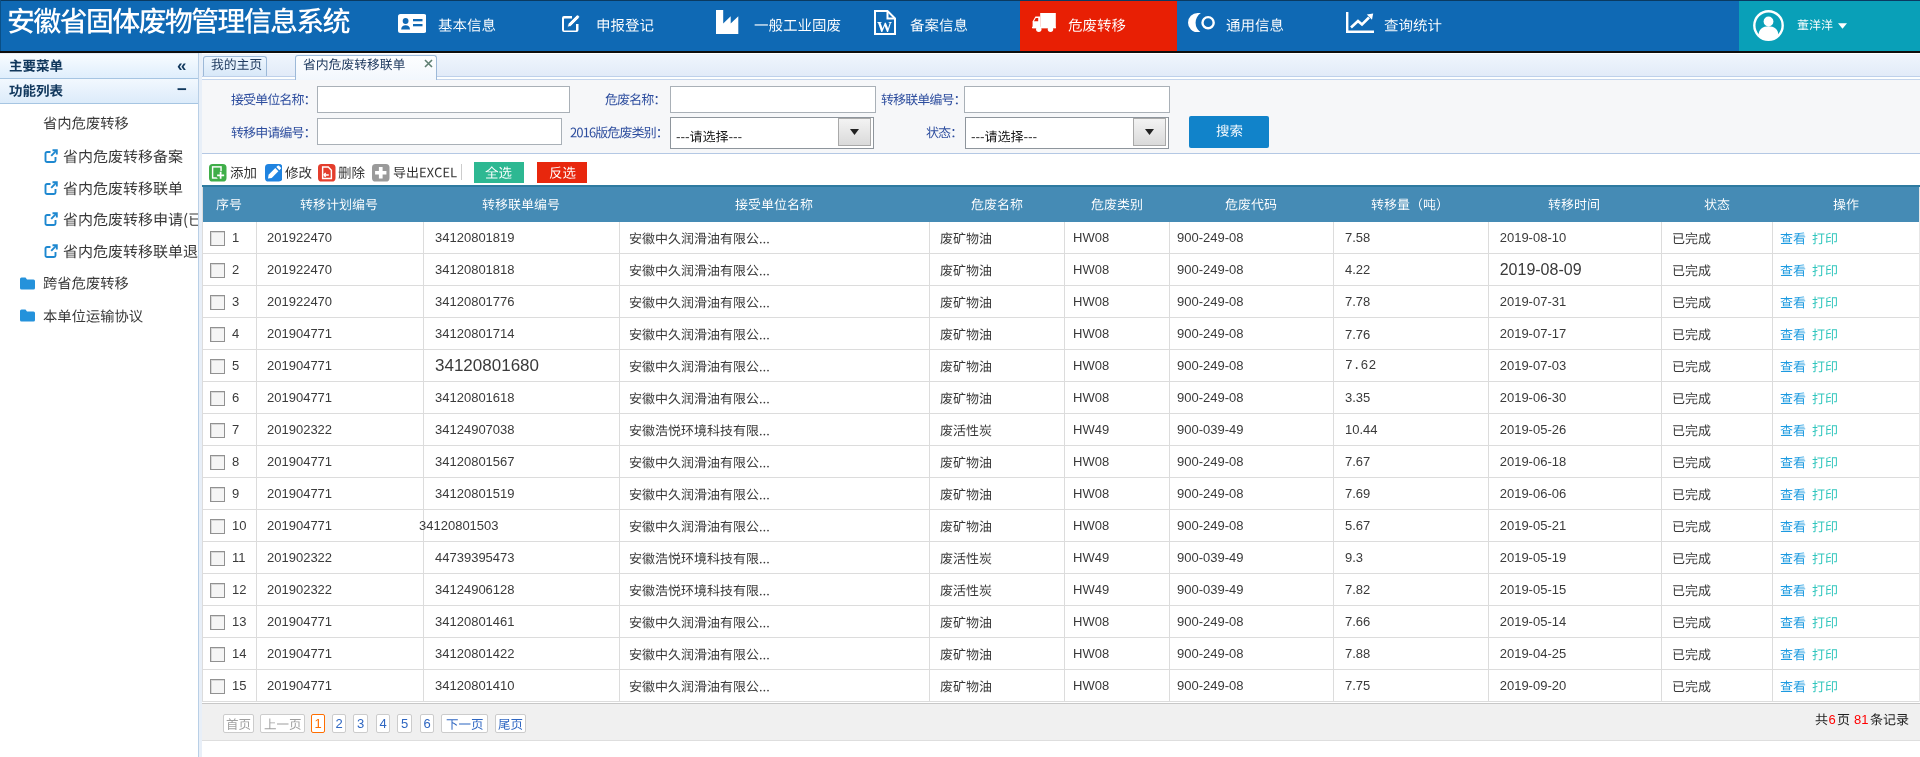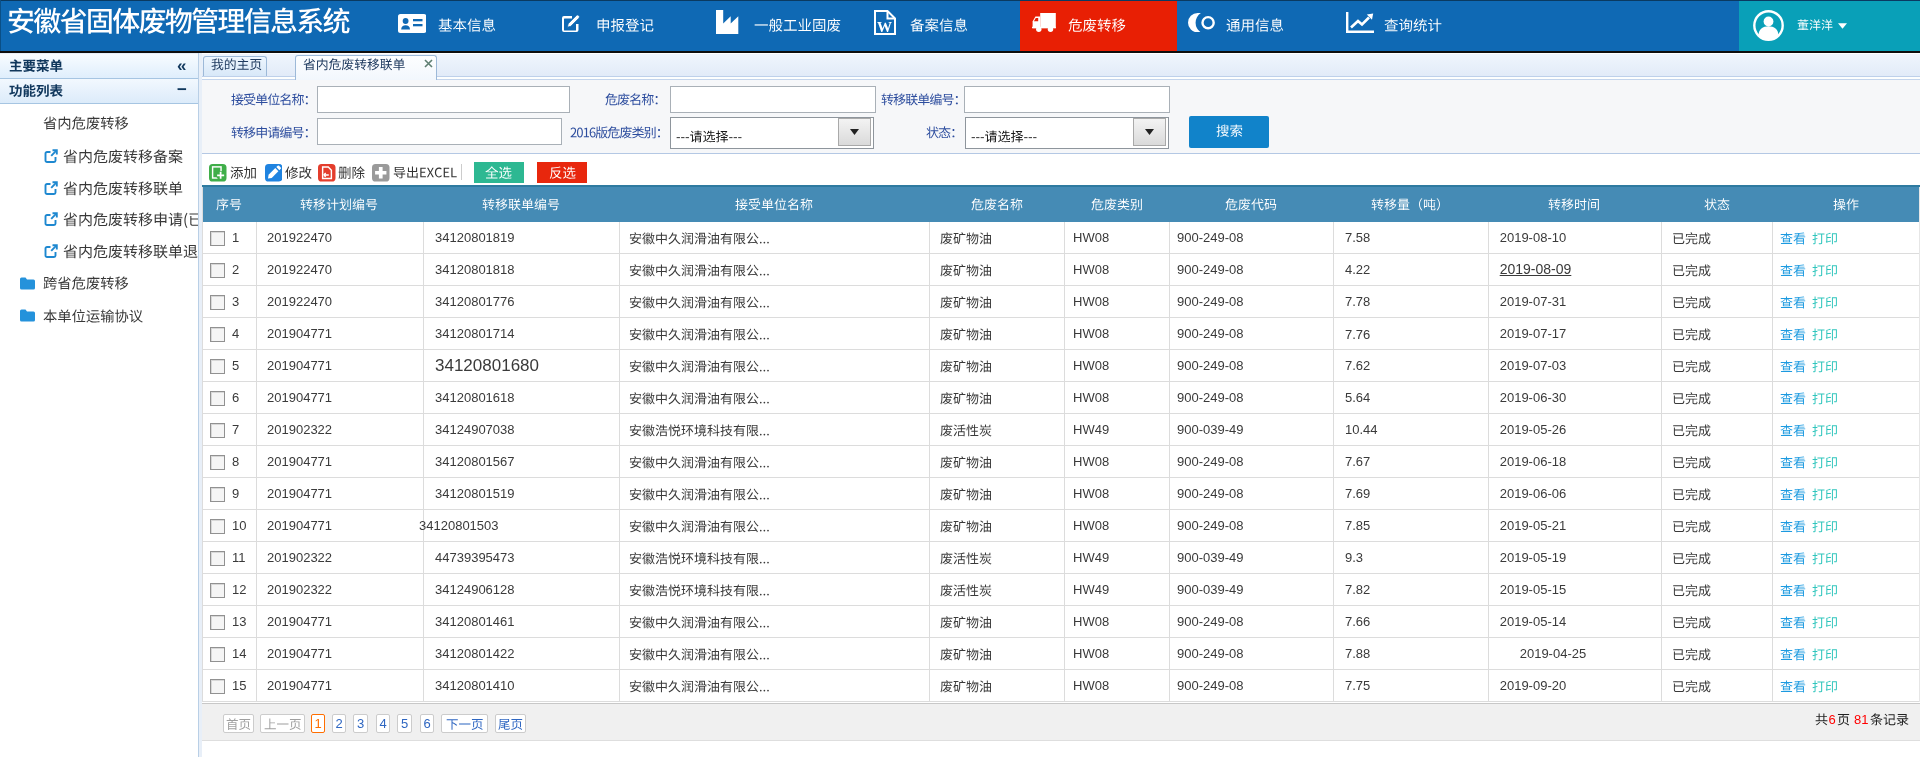--- a/index.html
+++ b/index.html
@@ -809,21 +809,21 @@
     <svg class="t " style="width:52.0px;height:13.0px;" viewBox="0 -870 4000 1000">
       <use href="#g26" x="0"></use>
       <use href="#g125" x="1000"></use>
       <use href="#g126" x="2000"></use>
       <use href="#g120" x="3000"></use>
     </svg>
   </div>
 <div style="position:absolute;left:1073.0px;top:260.2px;font-size:13px;line-height:19.5px;color:#3a3a3a;white-space:nowrap;">HW08</div>
 <div style="position:absolute;left:1177.0px;top:260.2px;font-size:13px;line-height:19.5px;color:#3a3a3a;white-space:nowrap;">900-249-08</div>
 <div style="position:absolute;left:1345.0px;top:260.2px;font-size:13px;line-height:19.5px;color:#3a3a3a;white-space:nowrap;">4.22</div>
-<div style="position:absolute;left:1499.7px;top:260.2px;font-size:14px;line-height:19.5px;color:#3a3a3a;white-space:nowrap;text-decoration:underline;">2019-08-09</div>
+<div style="position:absolute;left:1499.7px;top:260.2px;font-size:16px;line-height:19.5px;color:#3a3a3a;white-space:nowrap;">2019-08-09</div>
 <div style="position:absolute;left:1672.0px;top:263.9px;color:#3a3a3a;fill:#3a3a3a">
     <svg class="t " style="width:39.0px;height:13.0px;" viewBox="0 -870 3000 1000">
       <use href="#g54" x="0"></use>
       <use href="#g127" x="1000"></use>
       <use href="#g128" x="2000"></use>
     </svg>
   </div>
 <div style="position:absolute;left:1780.0px;top:263.9px;color:#1c9ae0;fill:#1c9ae0">
     <svg class="t " style="width:26.0px;height:13.0px;" viewBox="0 -870 2000 1000">
       <use href="#g34" x="0"></use>
@@ -964,21 +964,21 @@
 <div style="position:absolute;left:940.0px;top:359.9px;color:#3a3a3a;fill:#3a3a3a">
     <svg class="t " style="width:52.0px;height:13.0px;" viewBox="0 -870 4000 1000">
       <use href="#g26" x="0"></use>
       <use href="#g125" x="1000"></use>
       <use href="#g126" x="2000"></use>
       <use href="#g120" x="3000"></use>
     </svg>
   </div>
 <div style="position:absolute;left:1073.0px;top:356.2px;font-size:13px;line-height:19.5px;color:#3a3a3a;white-space:nowrap;">HW08</div>
 <div style="position:absolute;left:1177.0px;top:356.2px;font-size:13px;line-height:19.5px;color:#3a3a3a;white-space:nowrap;">900-249-08</div>
-<div style="position:absolute;left:1345.0px;top:356.2px;font-size:13px;line-height:19.5px;color:#3a3a3a;white-space:nowrap;">7.62</div>
+<div style="position:absolute;left:1345.0px;top:356.2px;font-size:13px;line-height:19.5px;color:#3a3a3a;white-space:nowrap;font-family:Liberation Mono, monospace;">7.62</div>
 <div style="position:absolute;left:1499.7px;top:356.2px;font-size:13px;line-height:19.5px;color:#3a3a3a;white-space:nowrap;">2019-07-03</div>
 <div style="position:absolute;left:1672.0px;top:359.9px;color:#3a3a3a;fill:#3a3a3a">
     <svg class="t " style="width:39.0px;height:13.0px;" viewBox="0 -870 3000 1000">
       <use href="#g54" x="0"></use>
       <use href="#g127" x="1000"></use>
       <use href="#g128" x="2000"></use>
     </svg>
   </div>
 <div style="position:absolute;left:1780.0px;top:359.9px;color:#1c9ae0;fill:#1c9ae0">
     <svg class="t " style="width:26.0px;height:13.0px;" viewBox="0 -870 2000 1000">
@@ -1016,21 +1016,21 @@
 <div style="position:absolute;left:940.0px;top:391.9px;color:#3a3a3a;fill:#3a3a3a">
     <svg class="t " style="width:52.0px;height:13.0px;" viewBox="0 -870 4000 1000">
       <use href="#g26" x="0"></use>
       <use href="#g125" x="1000"></use>
       <use href="#g126" x="2000"></use>
       <use href="#g120" x="3000"></use>
     </svg>
   </div>
 <div style="position:absolute;left:1073.0px;top:388.2px;font-size:13px;line-height:19.5px;color:#3a3a3a;white-space:nowrap;">HW08</div>
 <div style="position:absolute;left:1177.0px;top:388.2px;font-size:13px;line-height:19.5px;color:#3a3a3a;white-space:nowrap;">900-249-08</div>
-<div style="position:absolute;left:1345.0px;top:388.2px;font-size:13px;line-height:19.5px;color:#3a3a3a;white-space:nowrap;">5.64</div>
+<div style="position:absolute;left:1345.0px;top:388.2px;font-size:13px;line-height:19.5px;color:#3a3a3a;white-space:nowrap;">3.35</div>
 <div style="position:absolute;left:1499.7px;top:388.2px;font-size:13px;line-height:19.5px;color:#3a3a3a;white-space:nowrap;">2019-06-30</div>
 <div style="position:absolute;left:1672.0px;top:391.9px;color:#3a3a3a;fill:#3a3a3a">
     <svg class="t " style="width:39.0px;height:13.0px;" viewBox="0 -870 3000 1000">
       <use href="#g54" x="0"></use>
       <use href="#g127" x="1000"></use>
       <use href="#g128" x="2000"></use>
     </svg>
   </div>
 <div style="position:absolute;left:1780.0px;top:391.9px;color:#1c9ae0;fill:#1c9ae0">
     <svg class="t " style="width:26.0px;height:13.0px;" viewBox="0 -870 2000 1000">
@@ -1224,21 +1224,21 @@
 <div style="position:absolute;left:940.0px;top:519.9px;color:#3a3a3a;fill:#3a3a3a">
     <svg class="t " style="width:52.0px;height:13.0px;" viewBox="0 -870 4000 1000">
       <use href="#g26" x="0"></use>
       <use href="#g125" x="1000"></use>
       <use href="#g126" x="2000"></use>
       <use href="#g120" x="3000"></use>
     </svg>
   </div>
 <div style="position:absolute;left:1073.0px;top:516.2px;font-size:13px;line-height:19.5px;color:#3a3a3a;white-space:nowrap;">HW08</div>
 <div style="position:absolute;left:1177.0px;top:516.2px;font-size:13px;line-height:19.5px;color:#3a3a3a;white-space:nowrap;">900-249-08</div>
-<div style="position:absolute;left:1345.0px;top:516.2px;font-size:13px;line-height:19.5px;color:#3a3a3a;white-space:nowrap;">7.85</div>
+<div style="position:absolute;left:1345.0px;top:516.2px;font-size:13px;line-height:19.5px;color:#3a3a3a;white-space:nowrap;">5.67</div>
 <div style="position:absolute;left:1499.7px;top:516.2px;font-size:13px;line-height:19.5px;color:#3a3a3a;white-space:nowrap;">2019-05-21</div>
 <div style="position:absolute;left:1672.0px;top:519.9px;color:#3a3a3a;fill:#3a3a3a">
     <svg class="t " style="width:39.0px;height:13.0px;" viewBox="0 -870 3000 1000">
       <use href="#g54" x="0"></use>
       <use href="#g127" x="1000"></use>
       <use href="#g128" x="2000"></use>
     </svg>
   </div>
 <div style="position:absolute;left:1780.0px;top:519.9px;color:#1c9ae0;fill:#1c9ae0">
     <svg class="t " style="width:26.0px;height:13.0px;" viewBox="0 -870 2000 1000">
@@ -1433,21 +1433,21 @@
     <svg class="t " style="width:52.0px;height:13.0px;" viewBox="0 -870 4000 1000">
       <use href="#g26" x="0"></use>
       <use href="#g125" x="1000"></use>
       <use href="#g126" x="2000"></use>
       <use href="#g120" x="3000"></use>
     </svg>
   </div>
 <div style="position:absolute;left:1073.0px;top:644.2px;font-size:13px;line-height:19.5px;color:#3a3a3a;white-space:nowrap;">HW08</div>
 <div style="position:absolute;left:1177.0px;top:644.2px;font-size:13px;line-height:19.5px;color:#3a3a3a;white-space:nowrap;">900-249-08</div>
 <div style="position:absolute;left:1345.0px;top:644.2px;font-size:13px;line-height:19.5px;color:#3a3a3a;white-space:nowrap;">7.88</div>
-<div style="position:absolute;left:1499.7px;top:644.2px;font-size:13px;line-height:19.5px;color:#3a3a3a;white-space:nowrap;margin-left:20px;">2019-04-25</div>
+<div style="position:absolute;left:1499.7px;top:644.2px;font-size:13px;line-height:19.5px;color:#3a3a3a;white-space:nowrap;">2019-04-25</div>
 <div style="position:absolute;left:1672.0px;top:647.9px;color:#3a3a3a;fill:#3a3a3a">
     <svg class="t " style="width:39.0px;height:13.0px;" viewBox="0 -870 3000 1000">
       <use href="#g54" x="0"></use>
       <use href="#g127" x="1000"></use>
       <use href="#g128" x="2000"></use>
     </svg>
   </div>
 <div style="position:absolute;left:1780.0px;top:647.9px;color:#1c9ae0;fill:#1c9ae0">
     <svg class="t " style="width:26.0px;height:13.0px;" viewBox="0 -870 2000 1000">
       <use href="#g34" x="0"></use>

